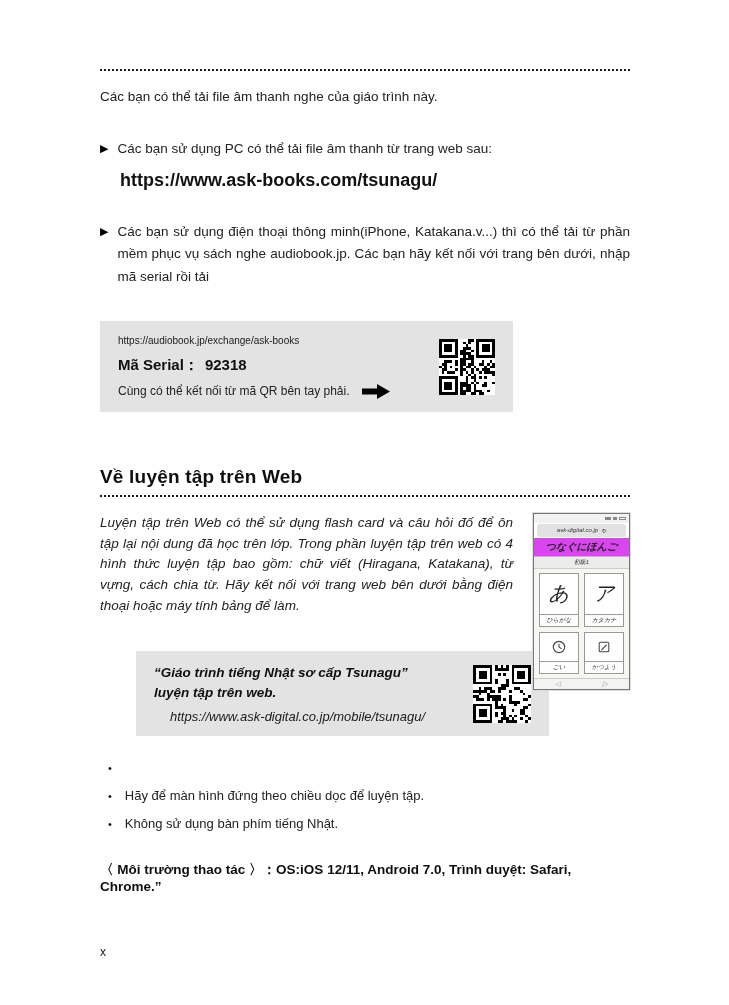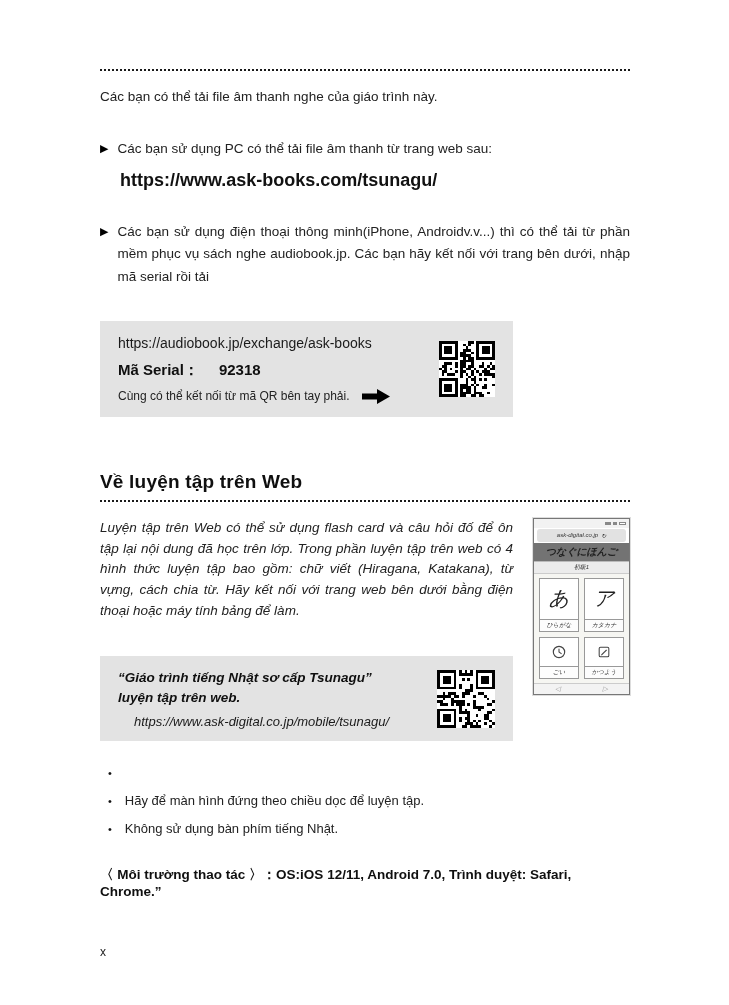--- a/index.html
+++ b/index.html
@@ -18,54 +18,54 @@
   .bullet-item { display:flex; margin-top:30px; gap:9px; }
   .tri { font-size:11px; line-height:1.9; color:#000; flex:0 0 auto; }
   .bullet-text { font-size:13.5px; line-height:1.68; color:#222; text-align:justify; }
   .pc-url { margin:9px 0 0 20px; font-size:18px; font-weight:bold; color:#111; }
 
   .graybox {
     margin-top:32px; width:413px; background:#e3e3e3;
     padding:14px 18px 13px 18px; display:flex; align-items:center; gap:14px;
   }
   .graybox .gb-left { flex:1 1 auto; min-width:0; }
-  .gb-url { font-size:14px; color:#1a1a1a; }
-  .serial-row { margin-top:10px; font-size:15px; font-weight:bold; color:#0f0f0f; display:flex; gap:20px; }
+  .gb-url { font-size:10px; color:#1a1a1a; }
+  .serial-row { margin-top:10px; font-size:15px; font-weight:bold; color:#0f0f0f; display:flex; gap:6px; }
   .qr-note-row { margin-top:9px; display:flex; align-items:center; gap:12px; }
   .qr-note { font-size:12px; color:#222; }
   .arrow-icon { width:28px; height:15px; flex:0 0 auto; }
   .qr { flex:0 0 auto; }
   .qr svg { display:block; }
   .qr1 { width:56px; height:56px; }
   .qr2 { width:58px; height:58px; }
 
   .sec2 { margin-top:54px; }
 
   .web-row { display:flex; margin-top:16px;font-style:italic; }
   .web-left { width:413px; flex:0 0 auto; }
   .web-left .intro { margin-top:0; }
-  .web-left .graybox { margin-top:34px; padding:12px 18px; }
+  .web-left .graybox { margin-top:34px; padding:12px 18px;margin-left:36px; }
   .gb2-title { font-size:13.5px; font-weight:bold; line-height:1.45; color:#0f0f0f; }
   .gb2-url { margin-top:7px; font-size:13px; color:#1a1a1a;padding-left:16px; }
 
   
   .phone {
     margin-left:auto; width:97px; height:177px; background:#fff;
     border:1px solid #777; box-shadow:0 0 0 1px #ddd; overflow:hidden;
     display:flex; flex-direction:column; flex:0 0 auto;
   }
   .p-status { height:9px; background:#f2f2f2; display:flex; align-items:center; justify-content:flex-end; gap:2px; padding:0 3px; }
   .p-status i { display:block; background:#888; }
   .p-sig { width:6px; height:3px; }
   .p-wifi { width:4px; height:3px; }
   .p-bat { width:7px; height:3px; border:1px solid #888; background:#fff !important; }
   .p-address { height:13px; margin:1px 3px; background:#e2e2e2; border-radius:3px; display:flex; align-items:center; justify-content:center; gap:3px; }
   .p-address span { font-size:6px; color:#333; }
   .p-reload { font-size:7px; color:#555; }
-  .p-title { height:19px; border-bottom:1px solid #bbb; display:flex; align-items:center; justify-content:center; font-size:10px; font-weight:bold; color:#222; background:#737373; }
+  .p-title { height:19px; border-bottom:1px solid #bbb; display:flex; align-items:center; justify-content:center; font-size:10px; font-weight:bold; color:#222; background:#d946ef; }
   .p-level { height:12px; background:#ececec; border-bottom:1px solid #ccc; display:flex; align-items:center; justify-content:center; font-size:6px; color:#333; }
   .p-cards { flex:1 1 auto; padding:4px 5px; display:grid; grid-template-columns:1fr 1fr; gap:5px; background:#f6f6f2; }
   .p-card { background:#fff; border:1px solid #999; display:flex; flex-direction:column; overflow:hidden; }
   .p-glyph { flex:1 1 auto; display:flex; align-items:center; justify-content:center; font-size:20px; color:#222; min-height:0; }
   .row2 .p-glyph { font-size:12px; }
   .p-label { height:12px; border-top:1px solid #999; display:flex; align-items:center; justify-content:center; font-size:6px; color:#333; background:#fdfdfd; }
   .p-toolbar { height:11px; border-top:1px solid #ccc; background:#f3f3f3; display:flex; align-items:center; justify-content:space-around; font-size:7px; color:#999; }
   .clock-icon svg, .box-icon svg { display:block; }
 
   .notes { margin-top:24px; list-style:none; }
@@ -88,21 +88,21 @@
       <p class="intro">Các bạn có thể tải file âm thanh nghe của giáo trình này.</p>
 
       <div class="bullet-item">
         <span class="tri">▶</span>
         <span class="bullet-text">Các bạn sử dụng PC có thể tải file âm thanh từ trang web sau:</span>
       </div>
       <div class="pc-url">https://www.ask-books.com/tsunagu/</div>
 
       <div class="bullet-item">
         <span class="tri">▶</span>
-        <span class="bullet-text">Các bạn sử dụng điện thoại thông minh(iPhone, Androidv.v...) thì có thể tải từ phần mềm phục vụ sách nghe audiobook.jp. Các bạn hãy kết nối với trang bên dưới, nhập mã serial rồi tải</span>
+        <span class="bullet-text">Các bạn sử dụng điện thoại thông minh(iPhone, Katakana.v...) thì có thể tải từ phần mềm phục vụ sách nghe audiobook.jp. Các bạn hãy kết nối với trang bên dưới, nhập mã serial rồi tải</span>
       </div>
 
       <div class="graybox">
         <div class="gb-left">
           <div class="gb-url">https://audiobook.jp/exchange/ask-books</div>
           <div class="serial-row">
             <span>Mã Serial：</span>
             <span>92318</span>
           </div>
           <div class="qr-note-row">

